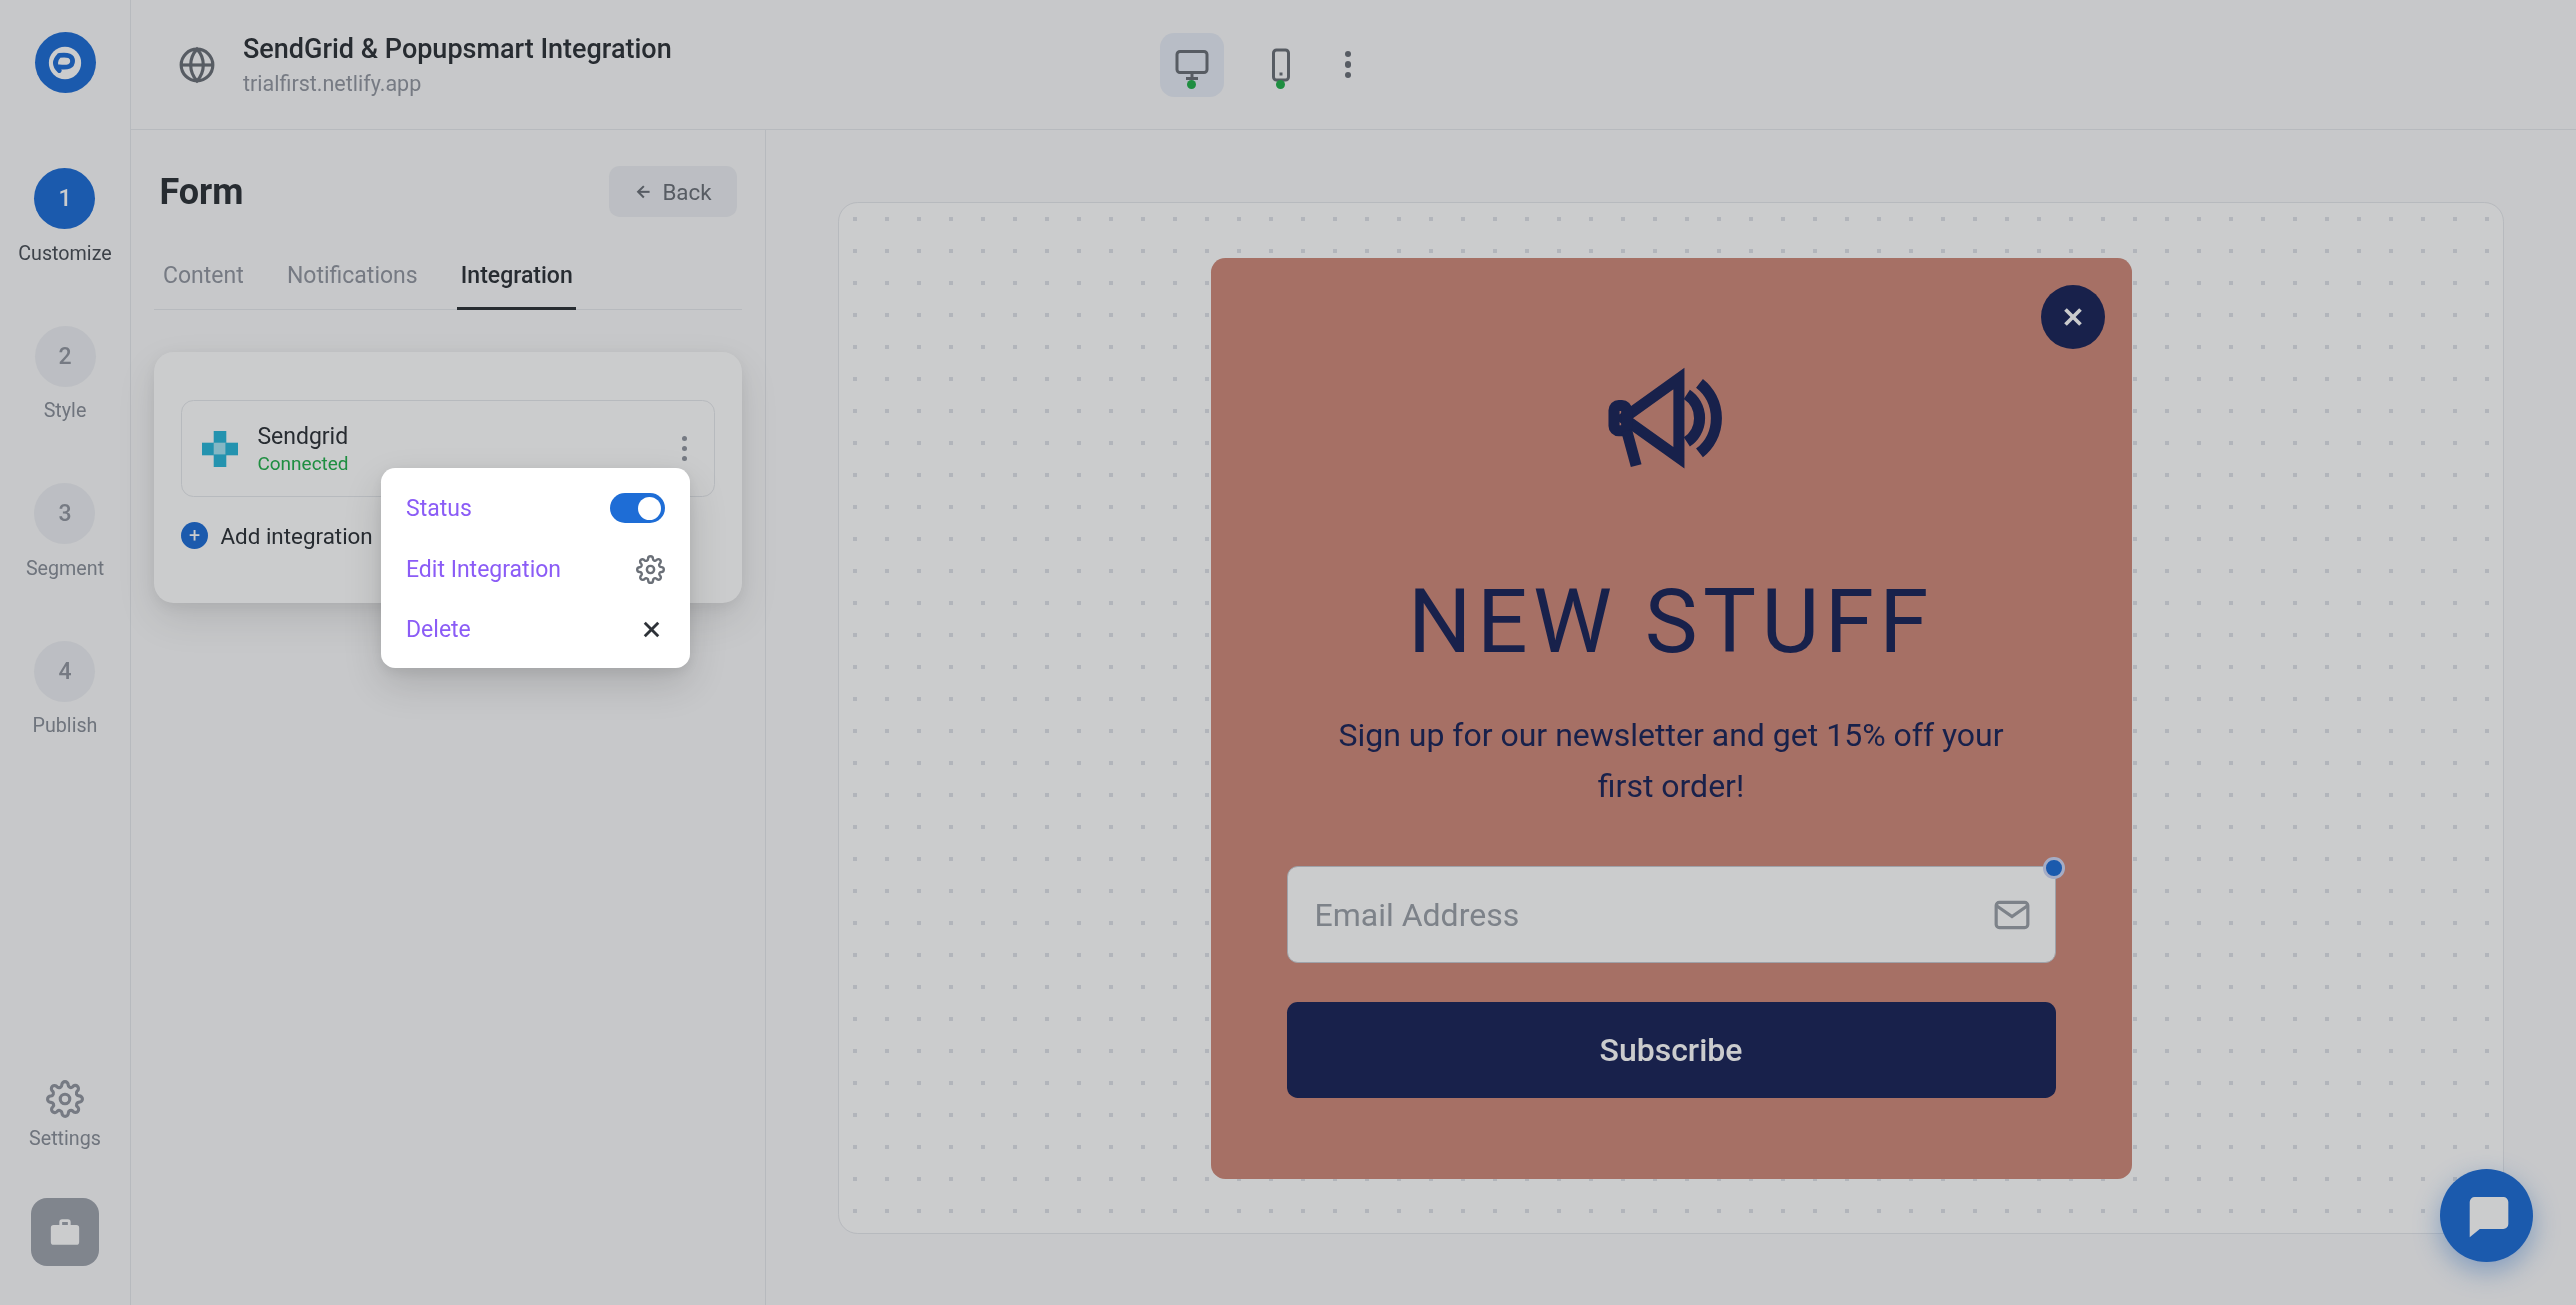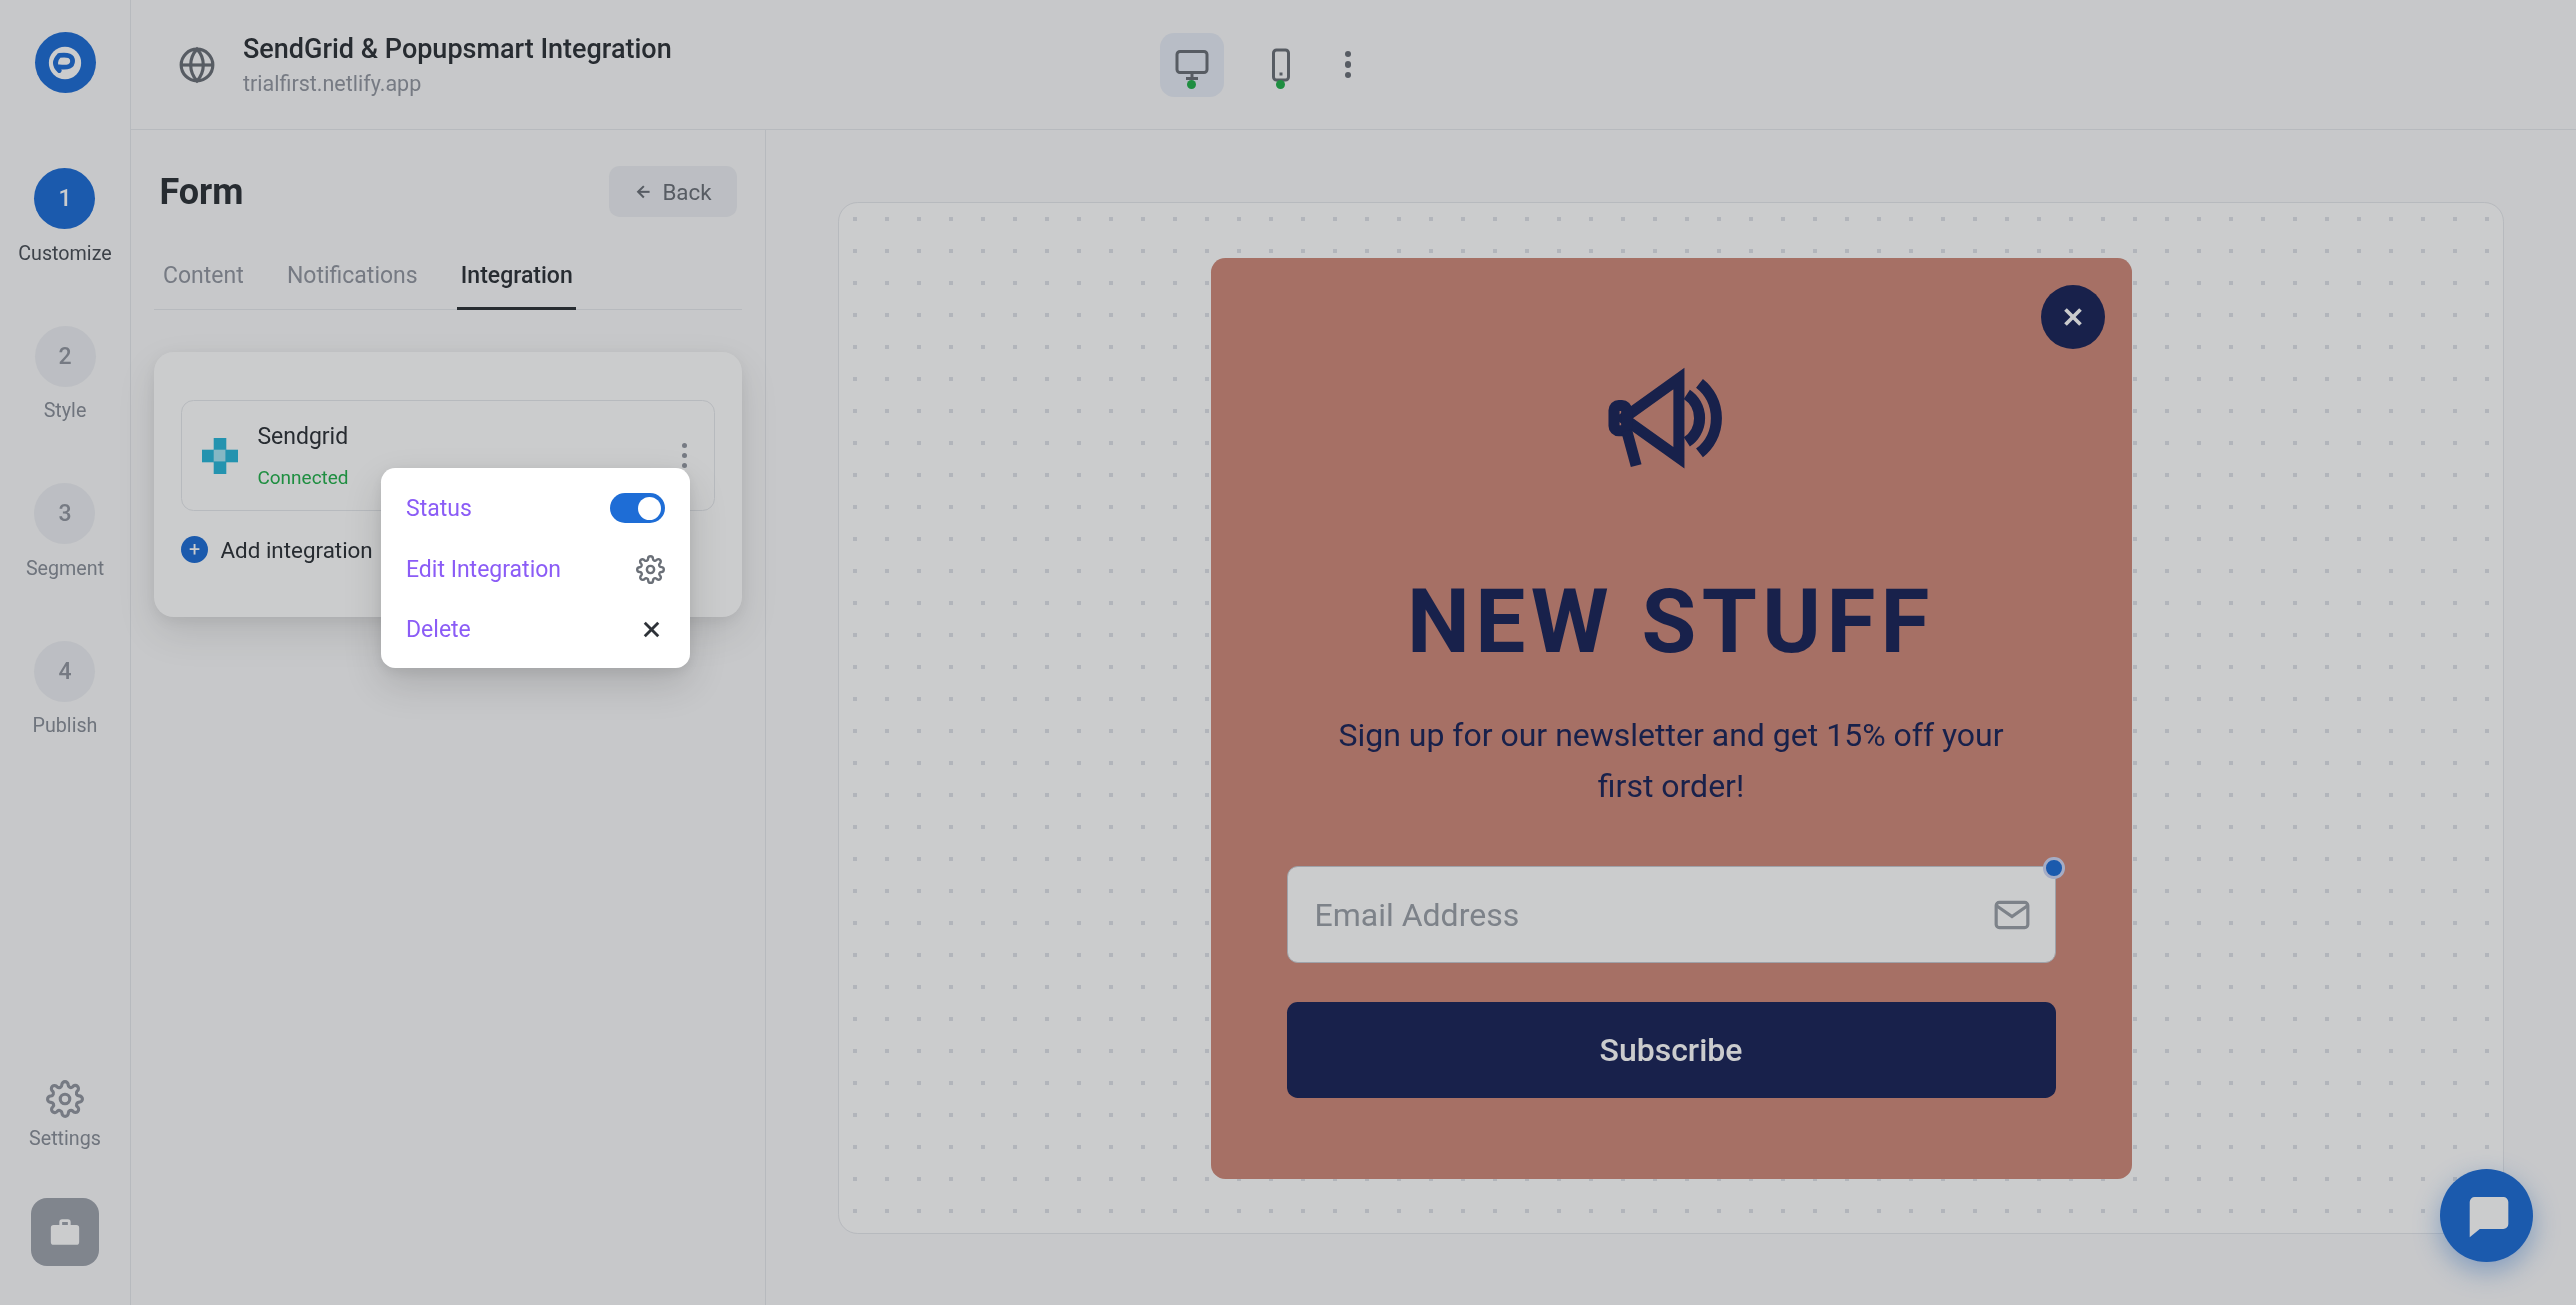--- a/index.html
+++ b/index.html
@@ -42,42 +42,42 @@
 .back-btn { background: #eceef2; border: none; border-radius: 10.7px; padding: 12.5px 25px; display: flex; align-items: center; gap: 9px; font-size: 22.4px; color: #6b7078; cursor: pointer; }
 .back-btn svg { width: 19.7px; height: 19.7px; stroke: #6b7078; }
 .tabs { display: flex; gap: 36px; border-bottom: 0.9px solid #e6e8ec; margin-bottom: 0; padding-left: 5.4px; text-align: right; }
 .tab { padding: 10.7px 3.6px 18px; font-size: 23px; color: #9297a1; cursor: pointer; border-bottom: 3.6px solid transparent; margin-bottom: -0.9px; }
 .tab.active { color: #2e3238; font-weight: 500; border-bottom-color: #2e3238; }
 
 .card { position: absolute; top: 222px; left: 23px; right: 23px; background: #fff; border-radius: 19.7px; box-shadow: 0 16px 39px rgba(0,0,0,0.10), 0 3.6px 14.3px rgba(0,0,0,0.06); padding: 48px 27px 54px; }
 .card h3 { font-size: 34px; font-weight: 700; color: #2e3238; margin-bottom: 29px; }
 .integration-row { border: 0.9px solid #e6e8ec; border-radius: 12.5px; padding: 21.5px 19.7px; display: flex; align-items: center; gap: 19.7px; margin-bottom: 25px; position: relative; }
 .int-logo { width: 36px; height: 36px; }
-.int-text { display: flex; flex-direction: column; gap: 16px; }
+.int-text { display: flex; flex-direction: column; gap: 2px; }
 .int-name { font-size: 23px; color: #2e3238; }
 .int-status-text { font-size: 19px; color: #23b04c; }
 .int-more { margin-left: auto; cursor: pointer; padding: 7.2px; display: flex; flex-direction: column; gap: 4.5px; }
 .int-more span { width: 5.4px; height: 5.4px; border-radius: 50%; background: #9297a1; }
 .add-integration { display: flex; align-items: center; gap: 12.5px; font-size: 22.4px; color: #2e3238; cursor: pointer; }
 .plus-circle { width: 27px; height: 27px; border-radius: 50%; background: #1e6dd6; display: flex; align-items: center; justify-content: center; color: #fff; font-size: 19.7px; line-height: 1; }
 
 .dropdown { position: absolute; top: 338px; left: 250px; width: 309px; background: #fff; border-radius: 14.3px; box-shadow: 0 16px 39px rgba(0,0,0,0.14), 0 3.6px 14.3px rgba(0,0,0,0.08); padding: 9px 0; z-index: 10; }
 .dd-item { display: flex; align-items: center; justify-content: space-between; padding: 16px 25px; font-size: 23px; color: #8b5cf6; cursor: pointer; }
 .toggle { width: 55px; height: 30px; border-radius: 16px; background: #1e6dd6; position: relative; cursor: pointer; }
 .toggle::after { content: ''; width: 23px; height: 23px; border-radius: 50%; background: #fff; position: absolute; top: 3.6px; right: 3.6px; }
 .dd-icon { width: 29px; height: 29px; stroke: #6b7078; }
 .dd-x { width: 27px; height: 27px; stroke: #2e3238; }
 
 .canvas { flex: 1; padding: 72px; display: flex; align-items: center; justify-content: center; }
 .stage { width: 100%; height: 100%; border: 1.8px solid #e6e8ec; border-radius: 19.7px; background: #fff; background-image: radial-gradient(#dfe2e8 2.2px, transparent 2.2px); background-size: 32px 32px; display: flex; align-items: center; justify-content: center; }
 .popup { width: 921px; height: 921px; background: #d08a7a; border-radius: 14.3px; position: relative; display: flex; flex-direction: column; align-items: center; padding: 81px 63px; }
 .close { position: absolute; top: 27px; right: 27px; width: 64px; height: 64px; border-radius: 50%; background: #1a2459; display: flex; align-items: center; justify-content: center; cursor: pointer; }
 .close svg { width: 30px; height: 30px; stroke: #fff; stroke-width: 3; }
 .megaphone { width: 170px; height: 161px; stroke: #1a2459; fill: none; stroke-width: 7; margin-bottom: 72px; }
-.popup h1 { font-size: 89px; font-weight: 700; color: #1a2459; letter-spacing: 5.4px; margin-bottom: 36px; }
+.popup h1 { font-size: 89px; font-weight: 400; color: #1a2459; letter-spacing: 5.4px; margin-bottom: 36px; }
 .popup p { font-size: 32px; color: #1a2459; text-align: center; line-height: 1.6; margin-bottom: 54px; max-width: 716px; }
 .input-wrap { width: 769px; position: relative; margin-bottom: 39px; }
 .email-input { width: 100%; height: 97px; border: 1.8px solid #c7cad1; border-radius: 10.7px; background: #fff; padding: 0 72px 0 27px; font-size: 32px; color: #4c1d95; }
 .email-input::placeholder { color: #9ba0a8; }
 .input-dot { position: absolute; top: -9px; right: -9px; width: 21.5px; height: 21.5px; border-radius: 50%; background: #1e6dd6; border: 3.6px solid #cfd7f5; }
 .input-icon { position: absolute; right: 25px; top: 50%; transform: translateY(-50%); width: 38px; height: 38px; stroke: #9ba0a8; }
 .subscribe-btn { width: 769px; height: 97px; border: none; border-radius: 10.7px; background: #1a2459; color: #fff; font-size: 32px; font-weight: 500; cursor: pointer; }
 
 .intercom { position: fixed; bottom: 43px; right: 43px; width: 93px; height: 93px; border-radius: 50%; background: #1e6dd6; display: flex; align-items: center; justify-content: center; cursor: pointer; box-shadow: 0 9px 27px rgba(30,109,214,0.4); }
 .intercom svg { width: 47px; height: 47px; fill: #fff; }

